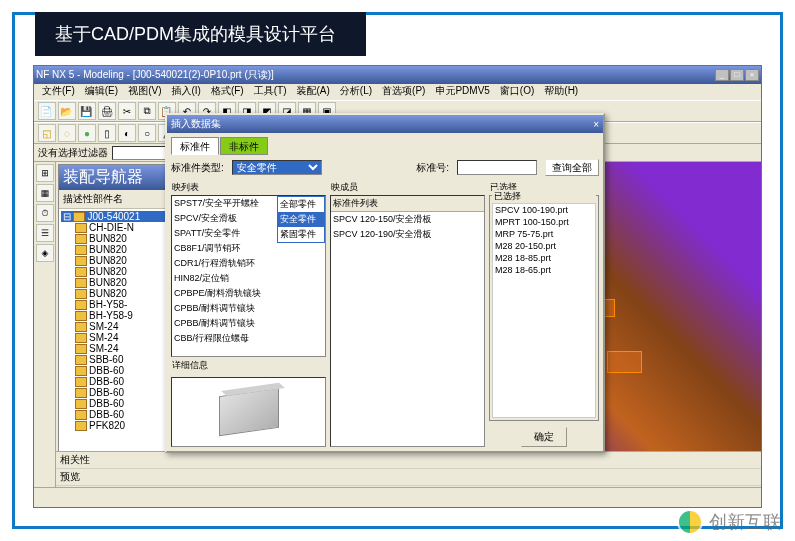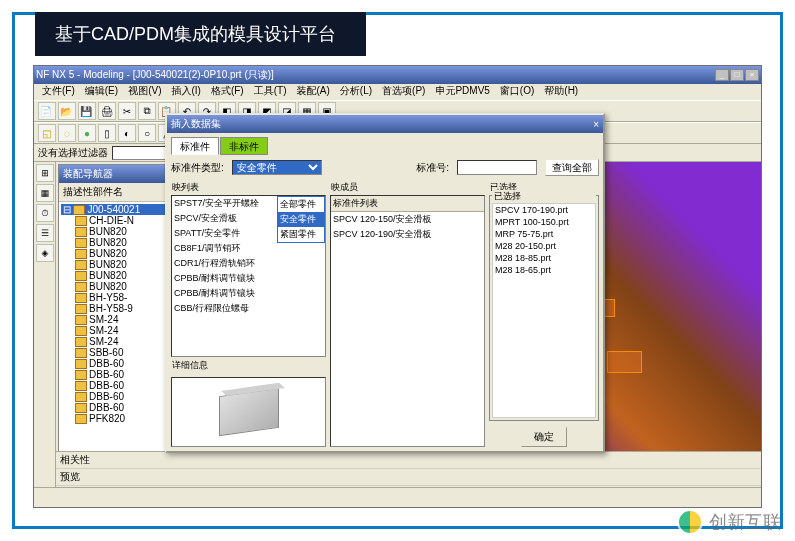--- a/index.html
+++ b/index.html
@@ -13,21 +13,21 @@
 .menubar { height:16px; background:#ece9d8; display:flex; align-items:flex-start; gap:2px; padding:0 4px; font-size:10px; }
 .menu-item { padding:0 4px; cursor:default; }
 .toolbar { height:22px; background:#ece9d8; border-top:1px solid #fff; border-bottom:1px solid #aca899; display:flex; align-items:center; gap:2px; padding:0 4px; }
 .tbtn { width:18px; height:18px; background:#f5f5f0; border:1px solid #c0c0b0; display:flex; align-items:center; justify-content:center; font-size:10px; }
 .filterbar { height:18px; background:#ece9d8; border-bottom:1px solid #aca899; display:flex; align-items:center; padding:0 4px; font-size:10px; }
 .filterbar input { height:14px; width:140px; border:1px inset #888; font-size:10px; margin-left:4px; }
 .workarea { position:absolute; top:96px; left:0; right:0; bottom:20px; display:flex; }
 .left-strip { width:22px; background:#ece9d8; border-right:1px solid #aca899; display:flex; flex-direction:column; gap:2px; padding:2px; }
 .left-strip .lbtn { width:18px; height:18px; background:#f5f5f0; border:1px solid #c0c0b0; font-size:9px; text-align:center; line-height:16px; }
 .nav-panel { width:150px; background:#fff; border:1px solid #888; margin:2px; display:flex; flex-direction:column; overflow:hidden; }
-.nav-title { background:linear-gradient(#7a96df,#3b5998); color:#fff; font-size:10px; padding:2px 4px; display:flex; justify-content:space-between;gap:18px; }
+.nav-title { background:linear-gradient(#7a96df,#3b5998); color:#fff; font-size:16px; padding:2px 4px; display:flex; justify-content:space-between;gap:18px; }
 .nav-sub { font-size:10px; padding:2px 4px; background:#ece9d8; border-bottom:1px solid #c0c0b0; }
 .tree { flex:1; overflow:auto; font-size:10px; padding:2px; }
 .tree-row { white-space:nowrap; padding:0 2px; display:flex; align-items:center; gap:2px; }
 .tree-row .ico { width:12px; height:10px; background:#f0c040; border:1px solid #a07020; }
 .tree-row.sel { background:#316ac5; color:#fff; }
 .canvas3d { flex:1; background:#2a2a2a; position:relative; overflow:hidden; }
 .model-bg { position:absolute; inset:0; background:
   linear-gradient(45deg, #8a2be2 20%, #6a1b9a 40%, #d2691e 55%, #8b4513 70%, #8a2be2 85%);
   opacity:0.9; }
 .model-block { position:absolute; border:1px solid #ff8c00; background:rgba(210,105,30,0.6); }
@@ -286,20 +286,22 @@
             <div style="position:absolute;top:0;right:0;width:48px;background:#fff;border:1px solid #316ac5;z-index:2">
               <div class="itm">全部零件</div>
               <div class="itm sel">安全零件</div>
               <div class="itm">紧固零件</div>
             </div>
             <div class="itm">SPST7/安全平开螺栓</div>
             <div class="itm">SPCV/安全滑板</div>
             <div class="itm">SPATT/安全零件</div>
             <div class="itm">CB8F1/调节销环</div>
             <div class="itm">CDR1/行程滑轨销环</div>
+            <div class="itm">HIN82/定位销</div>
+            <div class="itm">CPBPE/耐料滑轨镶块</div>
             <div class="itm">CPBB/耐料调节镶块</div>
             <div class="itm">CPBB/耐料调节镶块</div>
             <div class="itm">CBB/行程限位螺母</div>
           </div>
           <div style="font-size:9px;padding:2px 1px 1px">详细信息</div>
           <div class="preview">
             <div class="preview-block"></div>
           </div>
         </div>
 
@@ -310,21 +312,21 @@
             <div class="itm">SPCV 120-150/安全滑板</div>
             <div class="itm">SPCV 120-190/安全滑板</div>
           </div>
         </div>
 
         <div class="right-group">
           <div style="font-size:9px;padding:1px">已选择</div>
           <div class="groupbox" style="flex:1;display:flex;flex-direction:column">
             <span class="gtitle">已选择</span>
             <div class="listbox" style="flex:1;border:1px solid #ccc">
-              <div class="itm">SPCV 170-190.prt</div>
+              <div class="itm">SPCV 100-190.prt</div>
               <div class="itm">MPRT 100-150.prt</div>
               <div class="itm">MRP 75-75.prt</div>
               <div class="itm">M28 20-150.prt</div>
               <div class="itm">M28 18-85.prt</div>
               <div class="itm">M28 18-65.prt</div>
             </div>
           </div>
           <div class="dlg-footer">
             <button>确定</button>
           </div>

